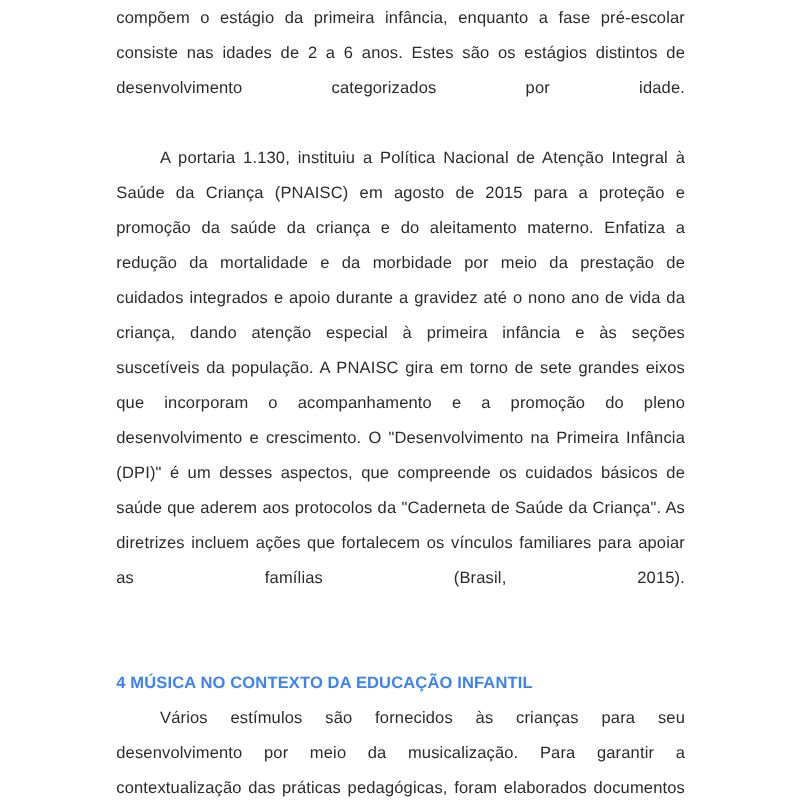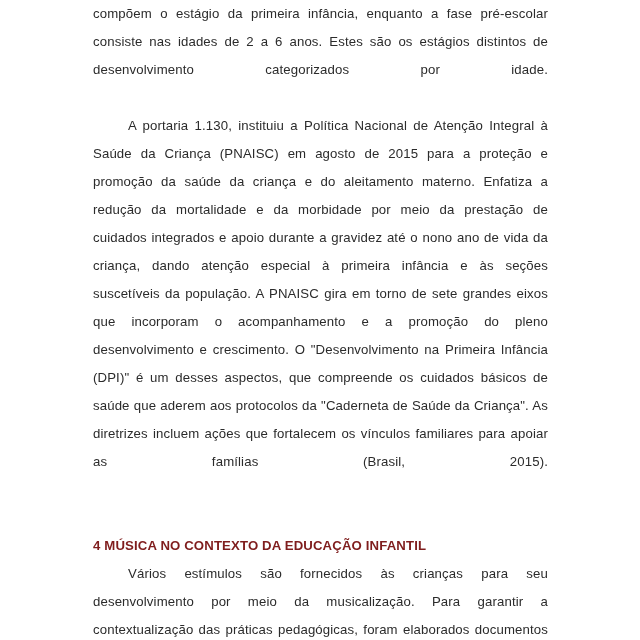--- a/index.html
+++ b/index.html
@@ -55,21 +55,21 @@
     display: inline-block;
     width: 100%;
   }
 
   h2.section-heading {
     margin: 0;
     padding: 0;
     font-size: 13.2px;
     line-height: 28px;
     font-weight: bold;
-    color: #7f1d1d;
+    color: #3b82f6;
     text-align: left;
     text-indent: 0;
     letter-spacing: 0.01em;
   }
 
   .spacer-line {
     height: 28px;
     line-height: 28px;
     font-size: 13.2px;
   }

